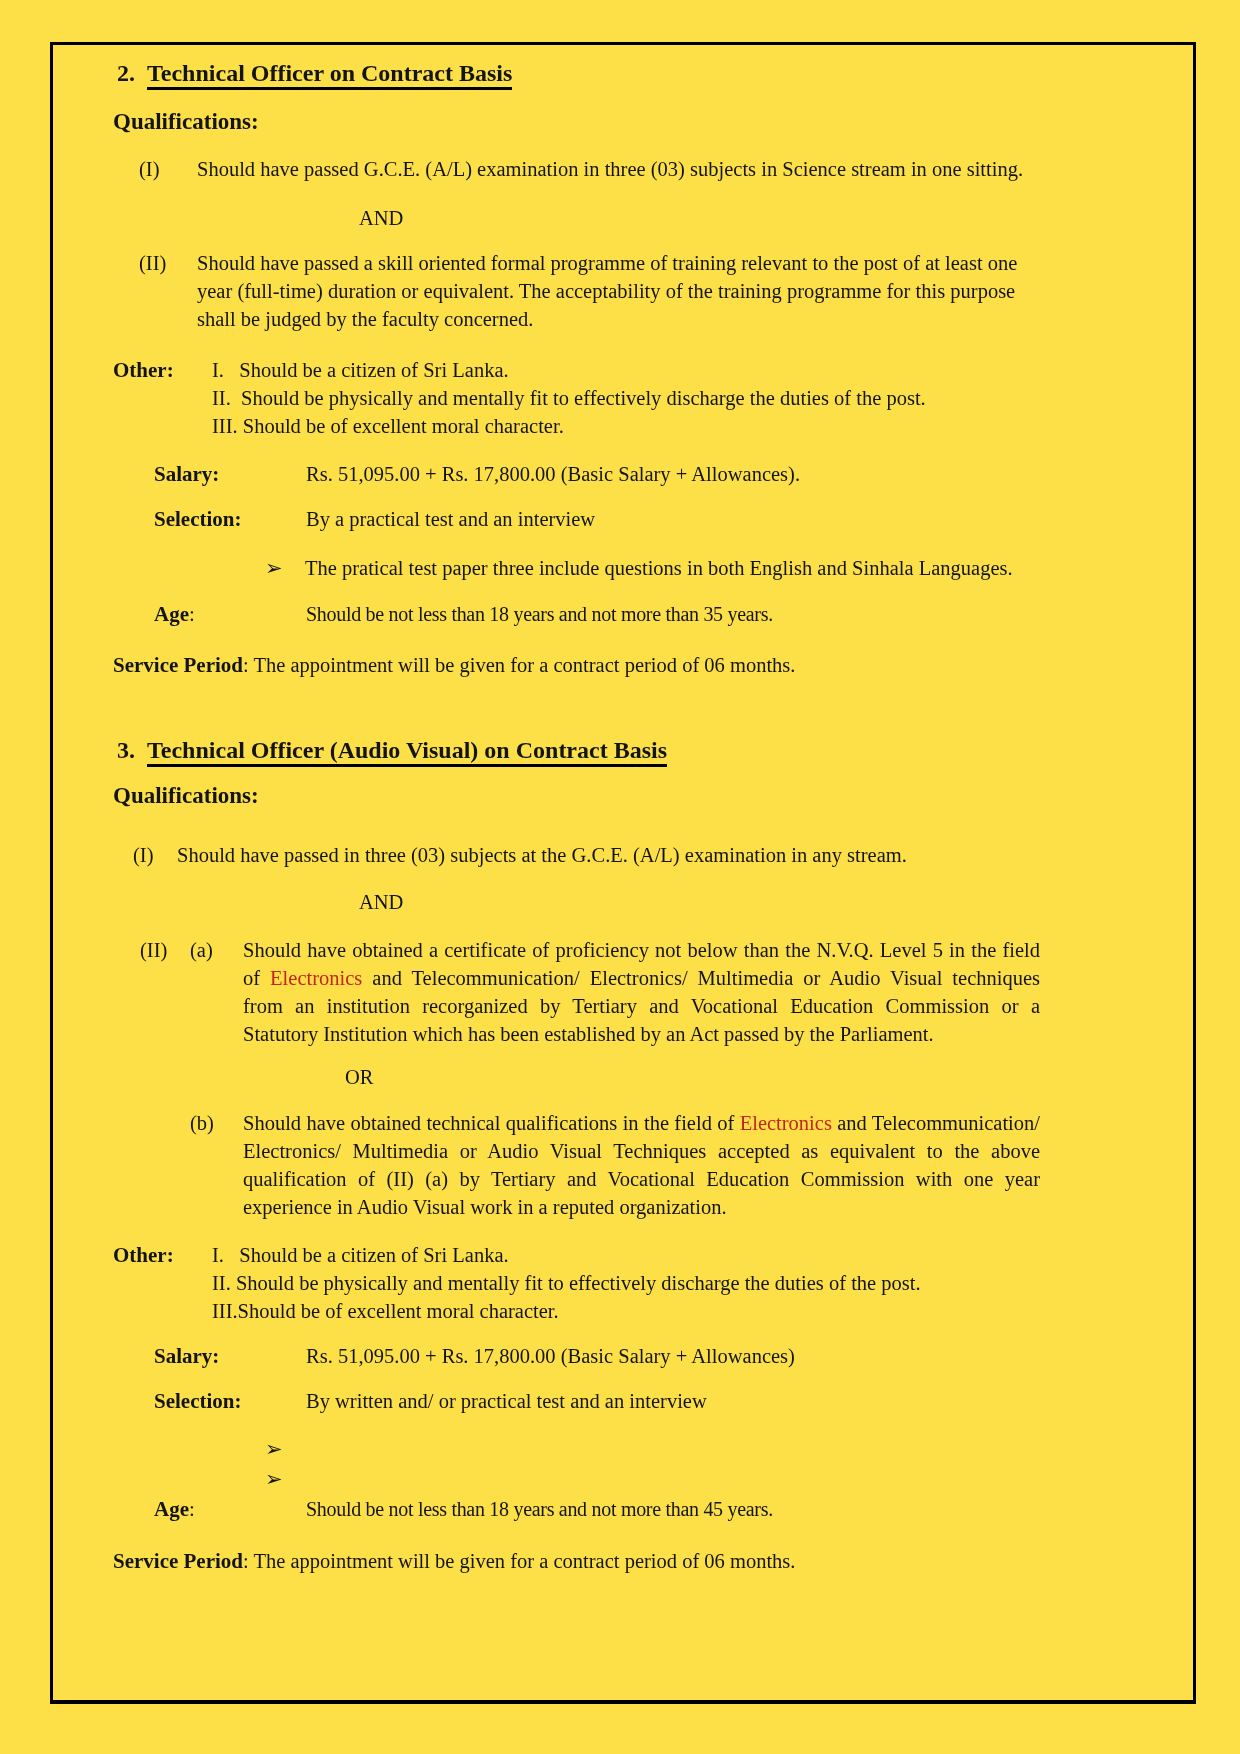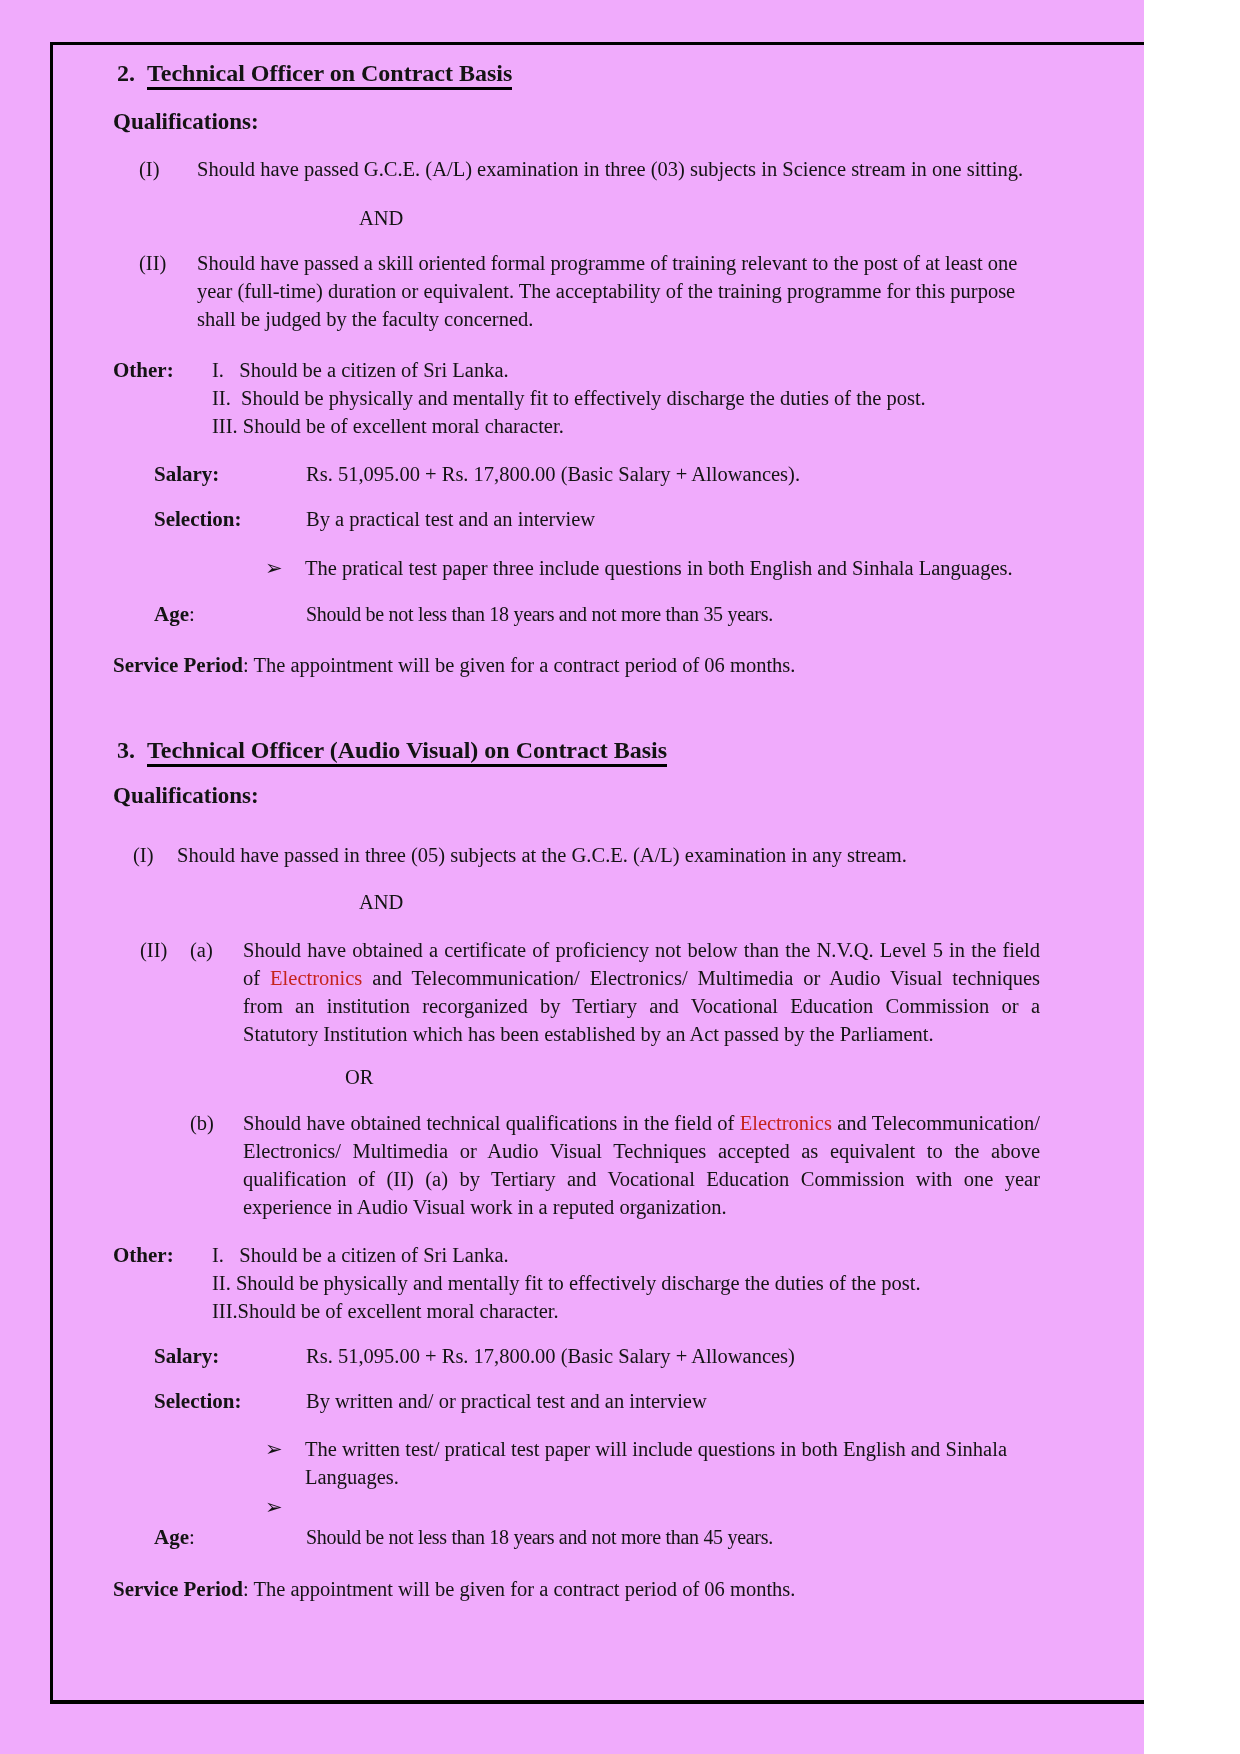--- a/index.html
+++ b/index.html
@@ -1,16 +1,16 @@
 <!DOCTYPE html>
 <html><head>
 <meta charset="utf-8">
 <style>
   html,body{margin:0;padding:0;background:#ffffff;}
-  .page{position:relative;width:1144px;height:1754px;background:#f0abfc;overflow:hidden;
+  .page{position:relative;width:1240px;height:1754px;background:#fde047;overflow:hidden;
         font-family:"Liberation Serif","DejaVu Serif",serif;color:#141414;}
   .doc{position:absolute;left:50px;top:42px;width:1146px;height:1662px;box-sizing:border-box;
        border:3px solid #000;border-bottom-width:4px;padding:13px 0 0 60px;}
   .heading{font-size:24px;font-weight:bold;line-height:30px;margin:0;}
   .h-num{margin-left:4px;margin-right:12px;}
   .h-title{border-bottom:3px solid #000;padding-bottom:1px;}
   .lbl{font-size:23px;font-weight:bold;line-height:29px;}
   .body-txt{font-size:20.5px;line-height:28px;}
   .row{display:flex;font-size:20.5px;line-height:28px;}
   .mk-s2{flex:0 0 84px;padding-left:26px;box-sizing:border-box;}
@@ -88,21 +88,21 @@
       <div class="body-txt svc" style="margin-top:23px"><b>Service Period</b><span>: The appointment will be given for a contract period of 06 months.</span></div>
     </section>
 
     <section>
       <h1 class="heading" style="margin-top:56px"><span class="h-num">3.</span><span class="h-title">Technical Officer (Audio Visual) on Contract Basis</span></h1>
 
       <div class="lbl" style="margin-top:16px">Qualifications:</div>
 
       <div class="row" style="margin-top:31px">
           <span class="mk-s3a">(I)</span>
-          <div>Should have passed in three (05) subjects at the G.C.E. (A/L) examination in any stream.</div>
+          <div>Should have passed in three (03) subjects at the G.C.E. (A/L) examination in any stream.</div>
         </div>
 
       <div class="conj" style="margin-top:19px;margin-left:246px">AND</div>
 
       <div class="row" style="margin-top:20px">
           <span class="mk1-s3">(II)</span>
           <span class="mk2-s3">(a)</span>
           <div class="jtxt"><span>Should have obtained a certificate of proficiency not below than the N.V.Q. Level 5 in the field  of </span><span class="red">Electronics</span><span> and Telecommunication/ Electronics/ Multimedia or Audio Visual techniques from an institution recorganized by Tertiary and Vocational Education Commission or a Statutory Institution which has been established by an Act passed by the Parliament.</span></div>
         </div>
 
@@ -128,21 +128,20 @@
           <span class="v-text">Rs. 51,095.00 + Rs. 17,800.00 (Basic Salary + Allowances)</span>
         </div>
 
       <div class="row" style="margin-top:17px">
           <span class="v-label">Selection:</span>
           <span class="v-text">By written and/ or practical test and an interview</span>
         </div>
 
       <div class="row note" style="margin-top:20px">
           <span class="arrow">➢</span>
-          <div class="note-txt">The written test/ pratical test paper will include questions in both English and Sinhala Languages.</div>
         </div>
 
       <div class="row note" style="margin-top:2px">
           <span class="arrow">➢</span>
         </div>
 
       <div class="row" style="margin-top:2px">
           <span class="v-label"><span>Age</span><span class="v-colon">:</span></span>
           <span class="v-text age-val">Should be not less than 18 years and not more than 45 years.</span>
         </div>

